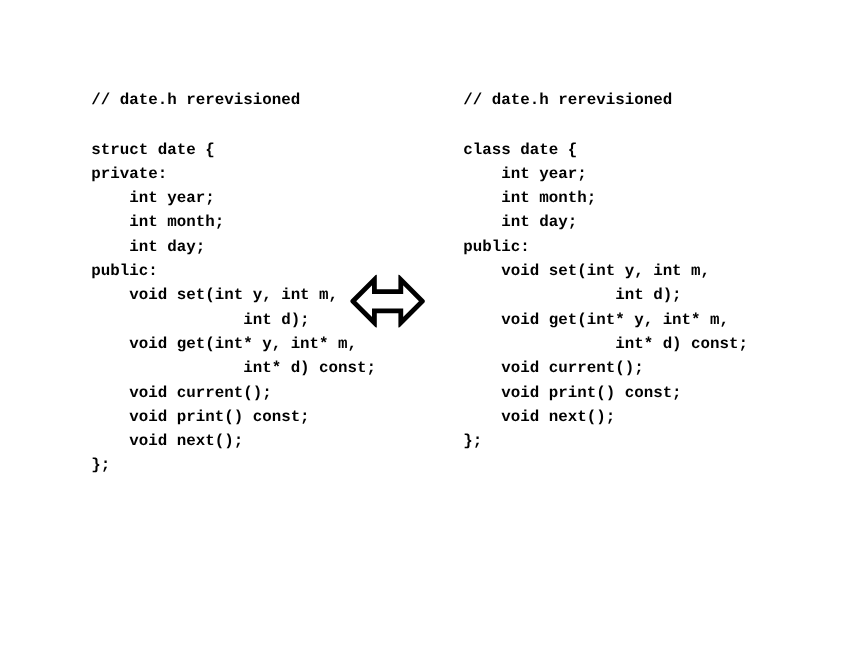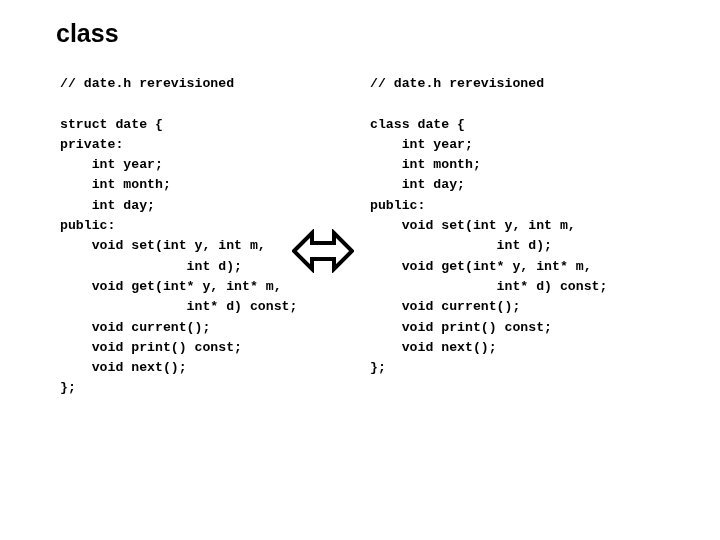--- a/index.html
+++ b/index.html
@@ -38,20 +38,21 @@
     font-family: "Liberation Mono", "DejaVu Sans Mono", monospace;
     font-size: 13.2px;
     font-weight: bold;
     line-height: 20.3px;
     color: #000000;
     white-space: pre;
   }
   .code-col .line {
     height: 20.3px;
     white-space: pre;
+    margin-left: 16px;
   }
   .code-col .line.blank {
     height: 20.3px;
   }
   #left-code {
     left: 60px;
     width: 300px;
   }
   #right-code {
     left: 370px;
@@ -66,21 +67,20 @@
   }
   .arrow-wrap svg {
     display: block;
   }
 </style>
 </head>
 <body>
 
 <div class="slide">
 
-  <div class="slide-title">class</div>
 
   <div class="code-col" id="left-code"><div class="line">// date.h rerevisioned</div><div class="line blank">&nbsp;</div><div class="line">struct date {</div><div class="line">private:</div><div class="line">    int year;</div><div class="line">    int month;</div><div class="line">    int day;</div><div class="line">public:</div><div class="line">    void set(int y, int m,</div><div class="line">                int d);</div><div class="line">    void get(int* y, int* m,</div><div class="line">                int* d) const;</div><div class="line">    void current();</div><div class="line">    void print() const;</div><div class="line">    void next();</div><div class="line">};</div></div>
 
   <div class="arrow-wrap">
     <svg width="62" height="44" viewBox="0 0 62 44" xmlns="http://www.w3.org/2000/svg">
       <polygon points="2,22 20,4 20,14 42,14 42,4 60,22 42,40 42,30 20,30 20,40" fill="#ffffff" stroke="#000000" stroke-width="4" stroke-linejoin="miter"></polygon>
     </svg>
   </div>
 
   <div class="code-col" id="right-code"><div class="line">// date.h rerevisioned</div><div class="line blank">&nbsp;</div><div class="line">class date {</div><div class="line">    int year;</div><div class="line">    int month;</div><div class="line">    int day;</div><div class="line">public:</div><div class="line">    void set(int y, int m,</div><div class="line">                int d);</div><div class="line">    void get(int* y, int* m,</div><div class="line">                int* d) const;</div><div class="line">    void current();</div><div class="line">    void print() const;</div><div class="line">    void next();</div><div class="line">};</div></div>

